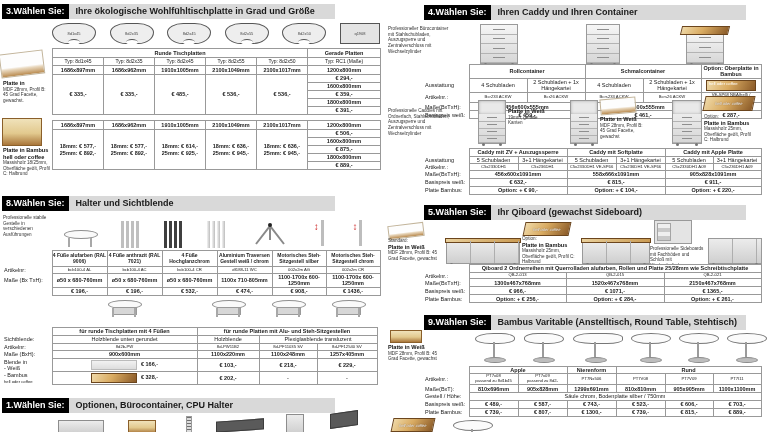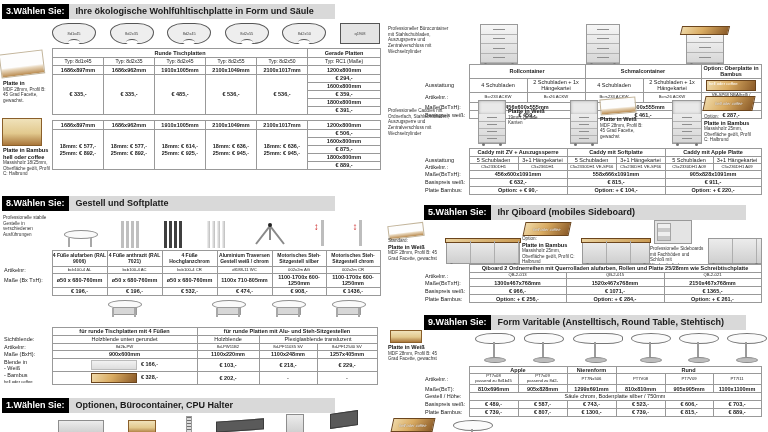--- a/index.html
+++ b/index.html
@@ -67,21 +67,21 @@
   .optdark{position:absolute;background:#5a5a5a;border:1px solid #3c3c3c}
   .spiral{position:absolute;width:4px;background:repeating-linear-gradient(0deg,#6f6f6f 0 1px,#dcdcdc 1px 3px);border:1px solid #9a9a9a}
 </style>
 </head>
 <body>
 
 <div id="leftcol" class="col">
 
   <div class="sech" style="top:4px;left:2px;width:333px">
     <div class="secnum">3.Wählen Sie:</div>
-    <div class="sectitle">Ihre ökologische Wohlfühltischplatte in Form und Säule</div>
+    <div class="sectitle">Ihre ökologische Wohlfühltischplatte in Grad und Größe</div>
   </div>
 
   <div class="shapesrow" style="top:23px;left:52px;width:328px;height:21px">
     <div class="blob">
         <i></i>
         <span>8d1x45</span>
       </div>
     <div class="blob">
         <i></i>
         <span>8d2x35</span>
@@ -204,21 +204,21 @@
           <td class="b">1800x800mm</td>
         </tr>
     <tr style="height:8px">
           <td class="b">€ 889,-</td>
         </tr>
   </tbody>
     </table>
 
   <div class="sech" style="top:196px;left:2px;width:333px">
     <div class="secnum">8.Wählen Sie:</div>
-    <div class="sectitle">Gestell und Softplatte</div>
+    <div class="sectitle">Halter und Sichtblende</div>
   </div>
 
   <div class="note" style="top:215px;left:3px;width:46px">Professionelle stabile Gestelle in verschiedenen Ausführungen</div>
 
   <div class="imgslot" style="top:214px;left:52px;width:328px;height:34px">
     <div class="deskicon" style="position:relative">
         <div class="dtop"></div>
         <div class="leg" style="left:4px"></div>
         <div class="leg" style="left:26px"></div>
       </div>
@@ -389,20 +389,24 @@
   <div class="bamboo-block" style="top:420px;left:128px;width:26px;height:12px"></div>
   <div class="spiral" style="top:416px;left:186px;height:16px"></div>
   <div class="optdark" style="top:420px;left:216px;width:46px;height:9px;transform:skewY(-4deg)"></div>
   <div class="optic" style="top:414px;left:286px;width:16px;height:18px"></div>
   <div class="optdark" style="top:412px;left:330px;width:26px;height:13px;transform:skewY(-8deg)"></div>
 
 </div>
 
 <div id="rightcol" class="col">
 
+  <div class="sech" style="top:5px;left:40px;width:322px">
+    <div class="secnum">4.Wählen Sie:</div>
+    <div class="sectitle">Ihren Caddy und Ihren Container</div>
+  </div>
 
   <div class="note" style="top:26px;left:4px;width:66px">Professioneller Bürocontainer mit Stahlschubladen, Auszugsperre und Zentralverschluss mit Wechselzylinder</div>
 
   <div class="drawerunit" style="top:24px;left:96px;width:36px;height:38px">
     <div class="dr"></div>
       <div class="dr"></div>
       <div class="dr"></div>
       <div class="dr"></div>
     <div class="wheels">
         <i></i>
@@ -583,21 +587,21 @@
       <td class="rl">Platte Bambus:</td>
       <td colspan="2" class="b">Option: + € 90,-</td>
       <td colspan="2" class="b">Option: + € 104,-</td>
       <td colspan="2" class="b">Option: + € 220,-</td>
     </tr>
   </tbody>
     </table>
 
   <div class="sech" style="top:205px;left:40px;width:322px">
     <div class="secnum">5.Wählen Sie:</div>
-    <div class="sectitle">Ihr Qiboard (mobiles Sideboard)</div>
+    <div class="sectitle">Ihr Qiboard (gewachst Sideboard)</div>
   </div>
 
   <div class="plate-corner" style="top:224px;left:4px;width:34px;height:12px"></div>
   <div class="cap" style="top:238px;left:4px;width:54px">
     <div class="p">Standard:</div>
     <div class="t">Platte in Weiß</div>
     <div>MDF 28mm, Profil B: 45 Grad Facette, gewachst</div>
   </div>
 
   <div class="sideboard" style="top:240px;left:62px;width:72px;height:22px">
@@ -674,21 +678,21 @@
       <td class="rl">Platte Bambus:</td>
       <td class="b">Option: + € 256,-</td>
       <td class="b">Option: + € 284,-</td>
       <td class="b">Option: + € 261,-</td>
     </tr>
   </tbody>
     </table>
 
   <div class="sech" style="top:315px;left:40px;width:322px">
     <div class="secnum">9.Wählen Sie:</div>
-    <div class="sectitle">Form Varitable (Anstelltisch, Round Table, Stehtisch)</div>
+    <div class="sectitle">Bambus Varitable (Anstelltisch, Round Table, Stehtisch)</div>
   </div>
 
   <div class="bamboo-block" style="top:330px;left:6px;width:30px;height:11px"></div>
   <div class="cap" style="top:344px;left:4px;width:52px">
     <div class="t">Platte in Weiß</div>
     <div>MDF 28mm, Profil B: 45 Grad Facette, gewachst</div>
   </div>
 
   <div class="pedestal" style="top:333px;left:88px">
       <div class="ptop" style="border-radius:60% 45% 55% 50%/70% 60% 60% 60%"></div>

